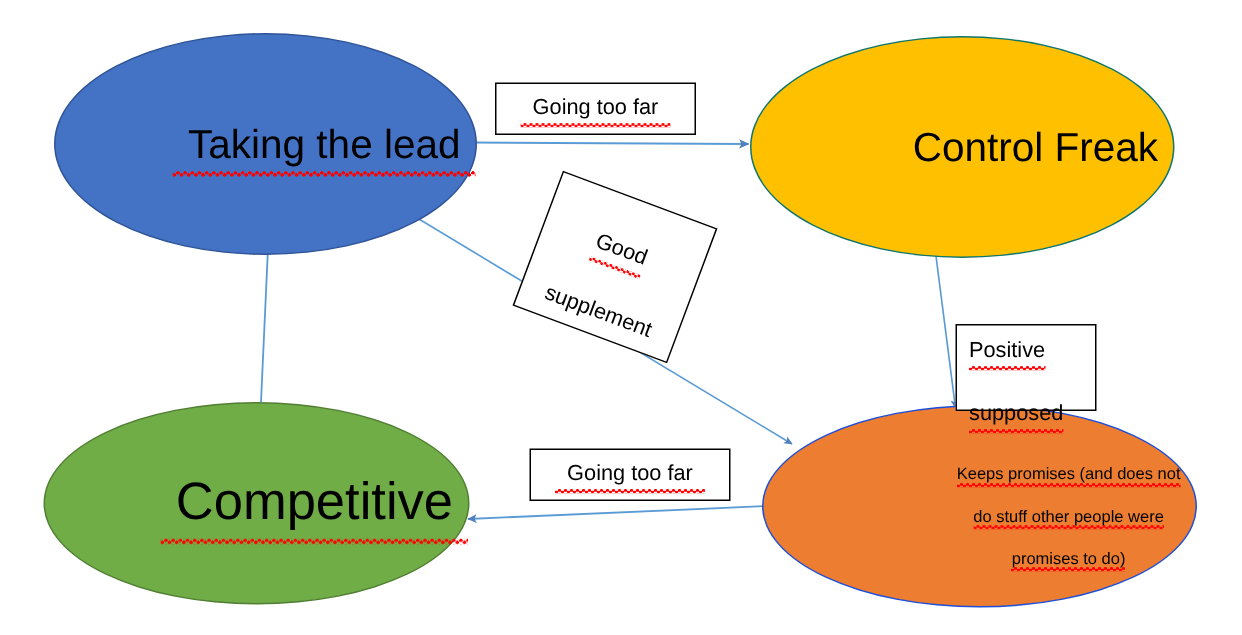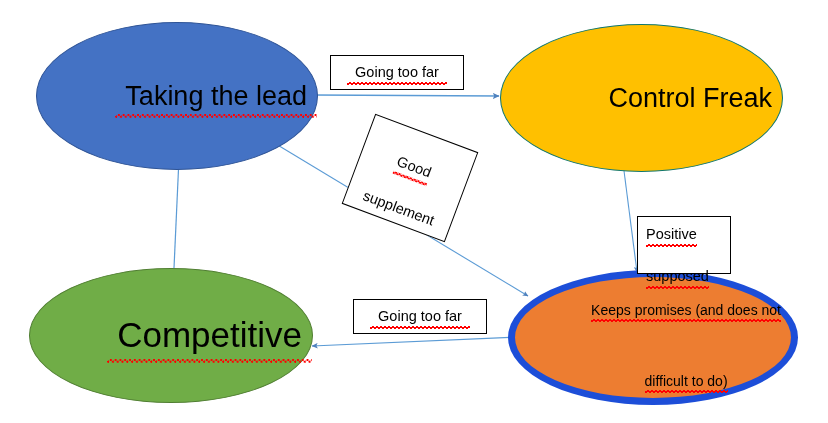--- a/index.html
+++ b/index.html
@@ -61,22 +61,22 @@
     left: 29px;  top: 268px;
     width: 284px; height: 135px;
     background: #70AD47;
     border: 1px solid #507e32;
     font-size: 35px;
   }
   #node-keeps-promises {
     left: 508px; top: 270px;
     width: 290px; height: 135px;
     background: #ED7D31;
-    border: 7px solid #1d4ed8;
-    font-size: 14px;
+    border: 1px solid #1d4ed8;
+    font-size: 11px;
   }
 
   
   .edge-label {
     position: absolute;
     background: #ffffff;
     border: 1px solid #000000;
     box-sizing: border-box;
     display: flex;
     align-items: center;
@@ -179,22 +179,22 @@
     <span class="label">Control Freak</span>
   </div>
 
   <div class="node" id="node-competitive">
     <span class="label sq">Competitive</span>
   </div>
 
   <div class="node" id="node-keeps-promises">
     <span class="label">
       <span class="sq thin">Keeps promises (and does not</span><br>
-      <br>
-      <span class="sq thin">difficult to do)</span>
+      <span class="sq thin">do stuff other people were</span><br>
+      <span class="sq thin">promises to do)</span>
     </span>
   </div>
 
   <div class="edge-label center" id="label-going-too-far-top">
     <span class="label sq thin">Going too far</span>
   </div>
 
   <div class="edge-label center" id="label-good-supplement">
     <span class="label">
       <span class="sq thin">Good</span><br>

